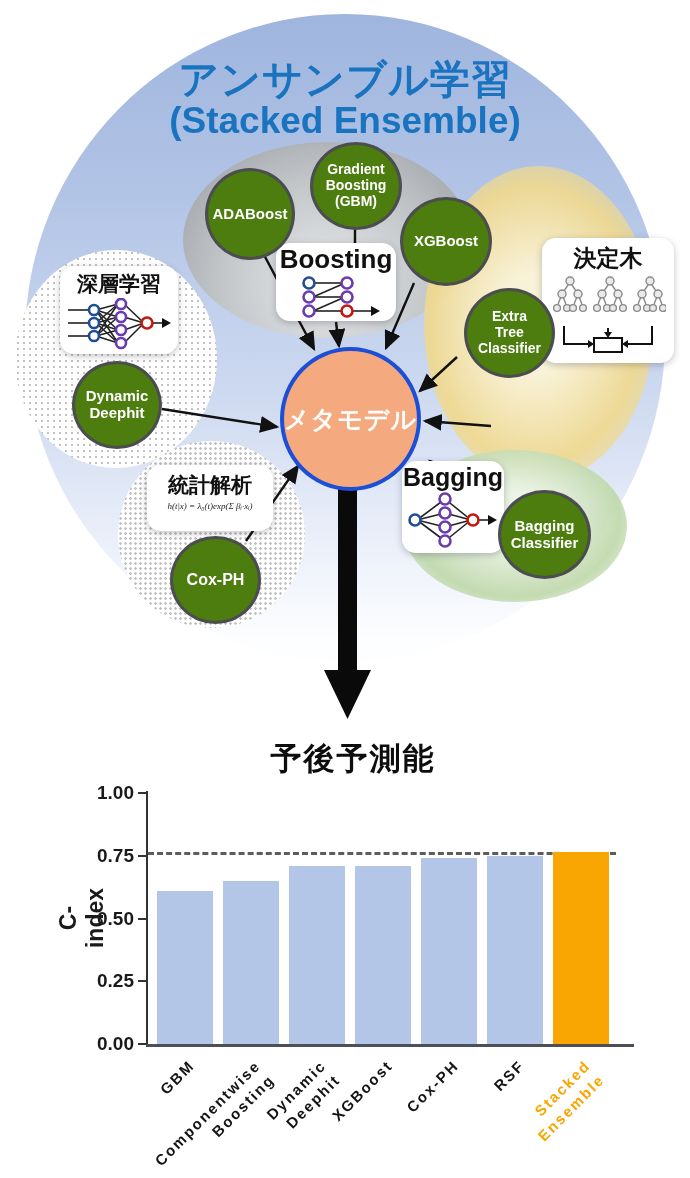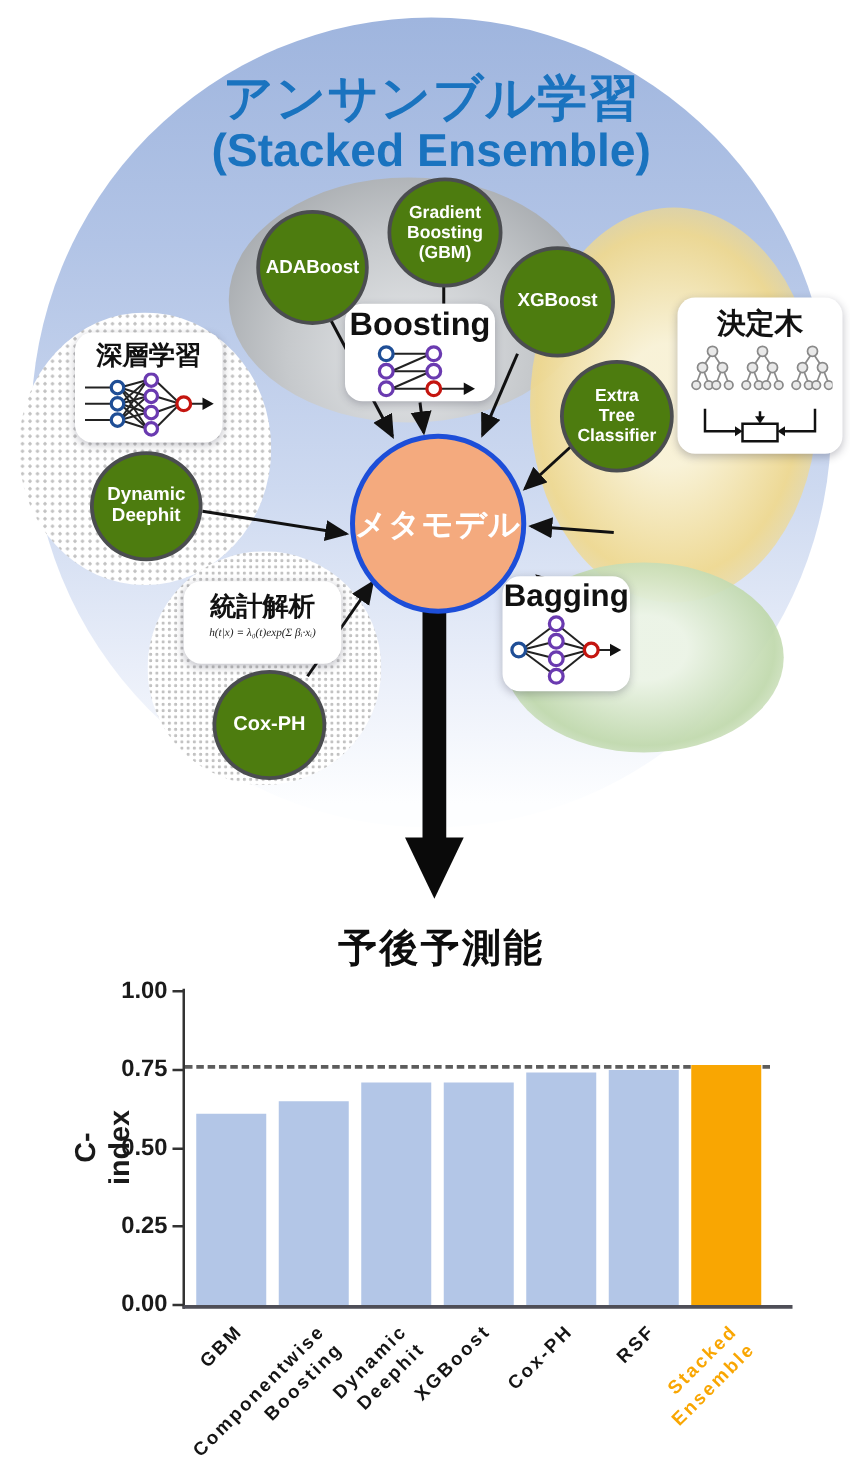--- a/index.html
+++ b/index.html
@@ -244,22 +244,25 @@
 
   <div class="abs circle" style="left:205px;top:168px;width:90px;height:92px;font-size:15px;">
       <span>ADABoost</span>
     </div>
   <div class="abs circle" style="left:310px;top:142px;width:92px;height:88px;font-size:14px;padding:0 8px;">
       <span>Gradient Boosting (GBM)</span>
     </div>
   <div class="abs circle" style="left:400px;top:197px;width:92px;height:89px;font-size:15px;">
       <span>XGBoost</span>
     </div>
-  <div class="abs circle" style="left:448px;top:288px;width:91px;height:90px;font-size:14px;padding:0 10px;">
+  <div class="abs circle" style="left:464px;top:288px;width:91px;height:90px;font-size:14px;padding:0 10px;">
       <span>Extra Tree Classifier</span>
+    </div>
+  <div class="abs circle" style="left:498px;top:490px;width:93px;height:89px;font-size:15px;padding:0 8px;">
+      <span>Bagging Classifier</span>
     </div>
   <div class="abs circle" style="left:72px;top:361px;width:90px;height:88px;font-size:15px;padding:0 10px;">
       <span>Dynamic Deephit</span>
     </div>
   <div class="abs circle" style="left:170px;top:536px;width:91px;height:88px;font-size:16px;">
       <span>Cox-PH</span>
     </div>
 
   <div class="abs meta">
       <span>メタモデル</span>

